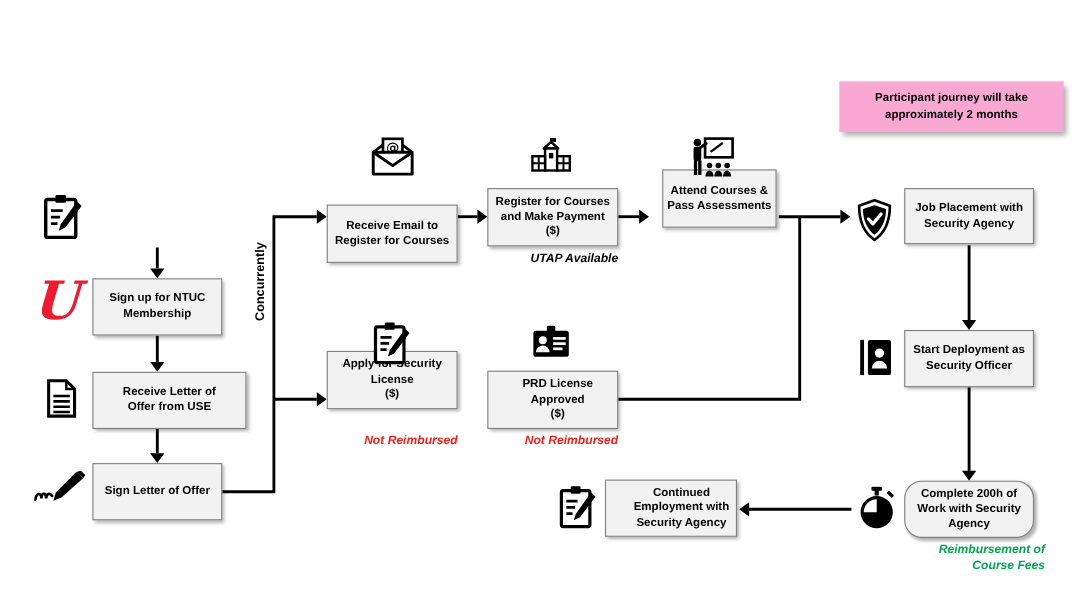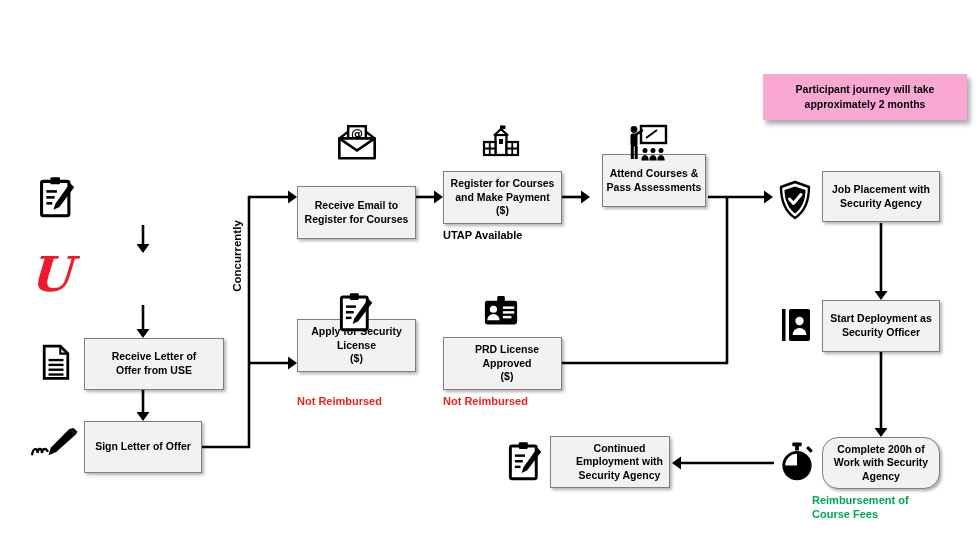--- a/index.html
+++ b/index.html
@@ -12,22 +12,22 @@
     position:absolute;background:#f2f2f2;border:1.6px solid #7f7f7f;
     box-shadow:2px 2px 3px rgba(0,0,0,.3);
     display:flex;align-items:center;justify-content:center;text-align:center;
     box-sizing:border-box;padding:2px 3px;
   }
   .node span{
     font-weight:bold;font-size:10.5px;line-height:1.3;color:#000;white-space:pre-line;
   }
   .icon{position:absolute;line-height:0;}
   .caption{
-    position:absolute;text-align:left;font-weight:bold;font-size:11px;
-    line-height:1.25;white-space:pre-line;
+    position:absolute;text-align:right;font-weight:bold;font-size:11px;
+    line-height:1.25;white-space:pre-line;font-style:italic;
   }
   .caption.red{color:#e8231f;}
   .caption.green{color:#00a651;}
   .caption.black{color:#000;}
   .note{
     position:absolute;left:763px;top:74px;width:204px;height:46px;
     background:#f9a8d4;box-shadow:3px 4px 5px rgba(0,0,0,.35);
     display:flex;align-items:center;justify-content:center;text-align:center;
     font-weight:bold;font-size:10.5px;line-height:1.4;color:#000;white-space:pre-line;
   }
@@ -70,20 +70,24 @@
       <polygon points="288,356.5 288,369.5 297,363"></polygon>
       <polygon points="434,190.5 434,203.5 443,197"></polygon>
       <polygon points="581,190.5 581,203.5 590,197"></polygon>
       <polygon points="764,190.5 764,203.5 773,197"></polygon>
       <polygon points="874.5,291 887.5,291 881,300"></polygon>
       <polygon points="874.5,428 887.5,428 881,437"></polygon>
       <polygon points="681,456.5 681,469.5 672,463"></polygon>
     </g>
   </svg>
 
+  <div class="node" style="left:84px;top:253px;width:118px;height:52px;">
+      <span>Sign up for NTUC
+Membership</span>
+    </div>
   <div class="node" style="left:84px;top:338px;width:140px;height:52px;">
       <span>Receive Letter of
 Offer from USE</span>
     </div>
   <div class="node" style="left:84px;top:421px;width:118px;height:52px;">
       <span>Sign Letter of Offer</span>
     </div>
 
   <div class="node" style="left:297px;top:162px;width:119px;height:53px;margin-top:24px;">
       <span>Receive Email to

